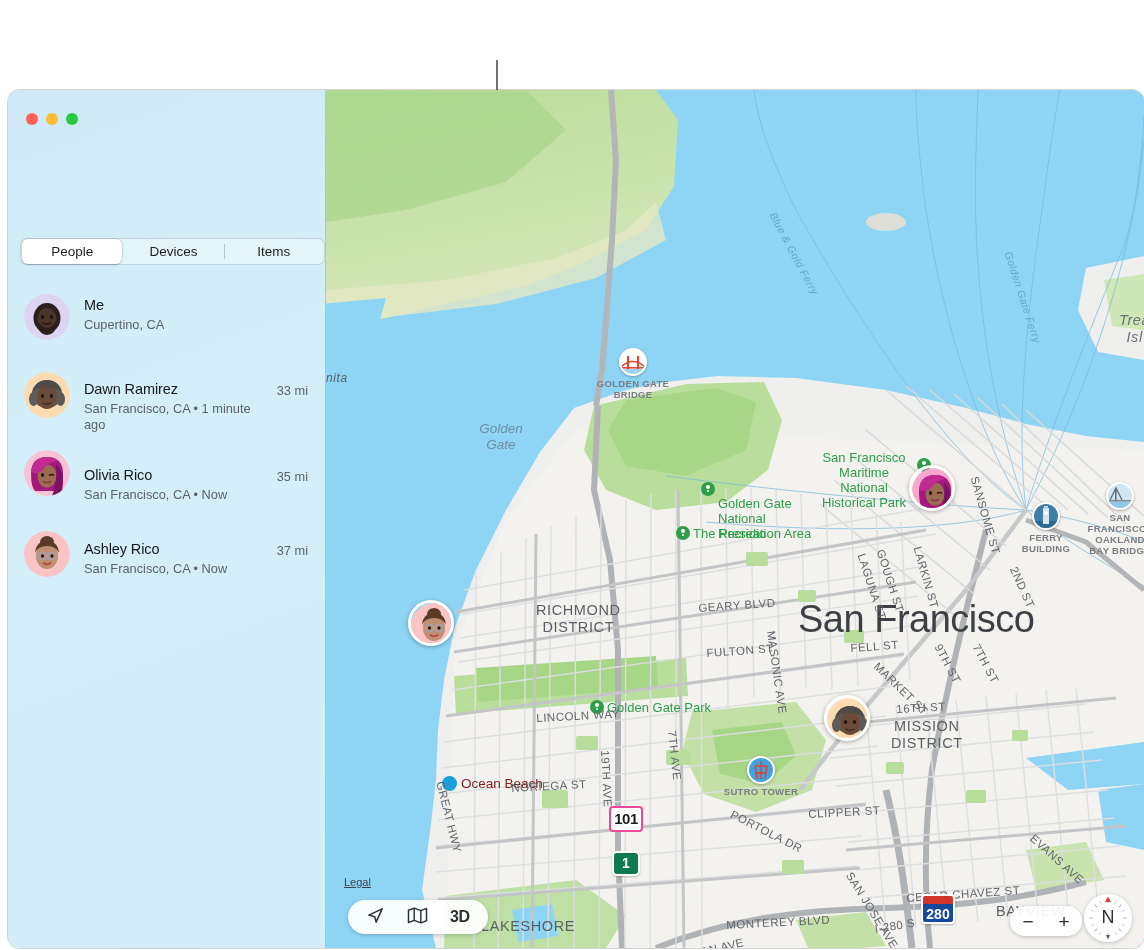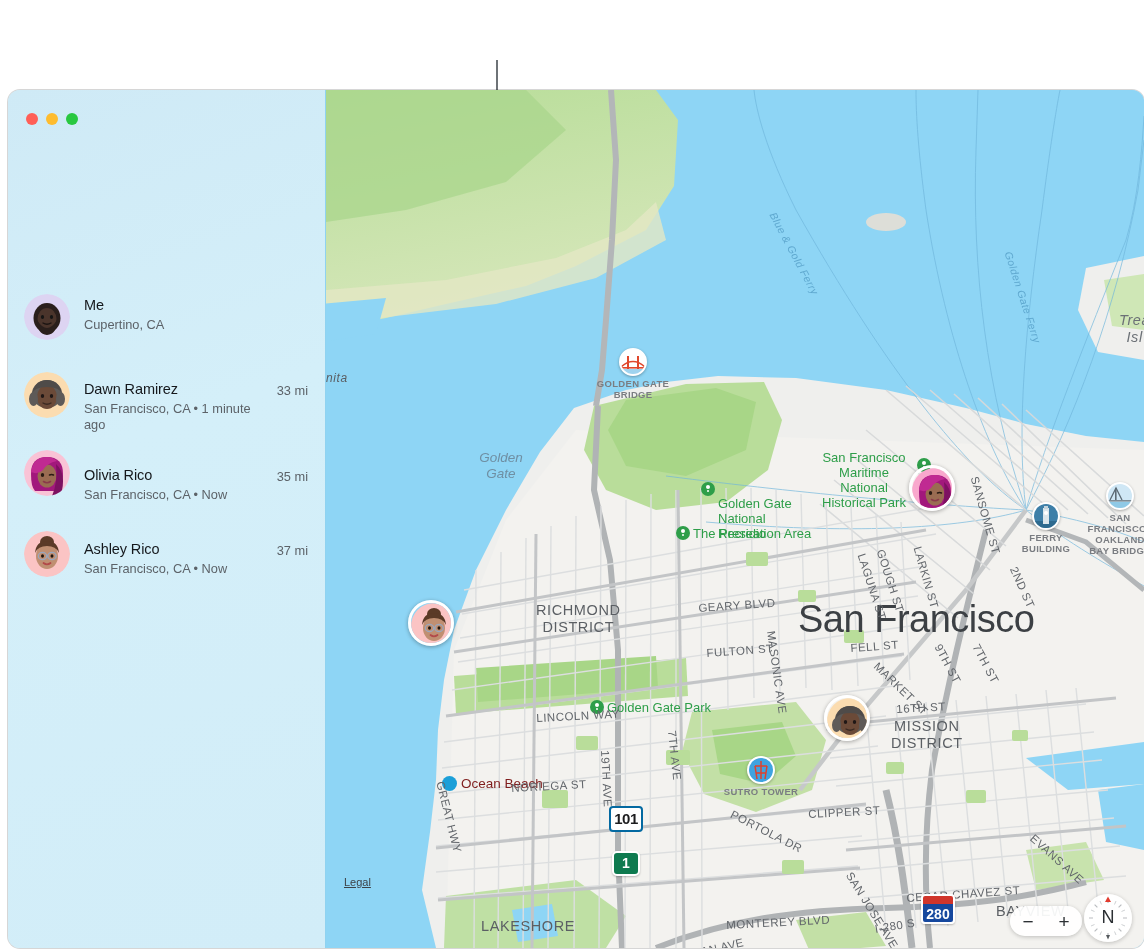--- a/index.html
+++ b/index.html
@@ -121,21 +121,21 @@
     box-shadow: 0 4px 0 -1px #fff;
   }
   .beachicon {
     display: inline-block; width: 15px; height: 15px; border-radius: 50%;
     background: #1b9fd8; vertical-align: -3px; margin-right: 4px;
   }
 
   
   .shield-us {
     position: absolute; width: 34px; height: 26px; border-radius: 4px;
-    background: #ffffff; border: 2px solid #0369a1;
+    background: #ffffff; border: 2px solid #ec4899;
     font-size: 15px; font-weight: bold; color: #1d1d1f;
     text-align: center; line-height: 22px; letter-spacing: -0.5px;
   }
   .shield-ca {
     position: absolute; width: 28px; height: 25px; border-radius: 5px;
     background: #0e7a4f; border: 2px solid #ffffff;
     color: #ffffff; font-size: 14px; font-weight: bold;
     text-align: center; line-height: 21px;
     box-shadow: 0 1px 2px rgba(0,0,0,0.25);
   }
@@ -194,20 +194,31 @@
   <div class="window">
 
     <div class="sidebar">
 
       <div class="traffic">
         <div class="dot r"></div>
         <div class="dot y"></div>
         <div class="dot g"></div>
       </div>
 
+      <div class="tabbar">
+        <div class="tab active">
+          <span>People</span>
+        </div>
+        <div class="tab">
+          <span>Devices</span>
+        </div>
+        <div class="tab sep">
+          <span>Items</span>
+        </div>
+      </div>
 
       <div class="list">
 
         <div class="row">
           <div class="avatar" style="top:8px;">
             <svg viewBox="0 0 46 46" width="46" height="46">
               <circle cx="23" cy="23" r="23" fill="#ddd4f2"></circle>
               <ellipse cx="23" cy="24" rx="13.5" ry="15" fill="#2a1f1c"></ellipse>
               <ellipse cx="23" cy="25" rx="9.5" ry="11" fill="#4a342b"></ellipse>
               <path d="M13 26 q10 16 20 0 q0 14 -10 15 q-10 -1 -10 -15z" fill="#2a1f1c"></path>
@@ -444,21 +455,21 @@
           <rect x="340" y="660" width="24" height="15" rx="2"></rect>
           <rect x="216" y="700" width="26" height="18" rx="2"></rect>
           <rect x="560" y="672" width="18" height="12" rx="2"></rect>
           <rect x="640" y="700" width="20" height="13" rx="2"></rect>
           <rect x="686" y="640" width="16" height="11" rx="2"></rect>
           <rect x="250" y="646" width="22" height="14" rx="2"></rect>
           <rect x="456" y="770" width="22" height="14" rx="2"></rect>
         </g>
       </svg>
 
-      <div class="lbl lbl-water" style="left:140px; top:360px; width:70px;">Golden
+      <div class="lbl lbl-water" style="left:140px; top:331px; width:70px;">Golden
 Gate</div>
       <div class="lbl lbl-nbhd" style="left:0px; top:280px; font-style:italic; font-size:12px;">nita</div>
       <div class="lbl lbl-nbhd" style="left:793px; top:222px; font-style:italic; color:#6b7076;">Trea
 Isl</div>
 
       <div class="lbl lbl-city" style="left:472px; top:508px;">San Francisco</div>
 
       <div class="lbl lbl-nbhd" style="left:210px; top:512px;">RICHMOND
 DISTRICT</div>
       <div class="lbl lbl-nbhd" style="left:565px; top:628px;">MISSION
@@ -625,20 +636,34 @@
           <ellipse cx="9.5" cy="27" rx="4.5" ry="7" fill="#5e5a58"></ellipse>
           <ellipse cx="36.5" cy="27" rx="4.5" ry="7" fill="#5e5a58"></ellipse>
           <ellipse cx="18.5" cy="24" rx="1.7" ry="2" fill="#201816"></ellipse>
           <ellipse cx="27.5" cy="24" rx="1.7" ry="2" fill="#201816"></ellipse>
           <path d="M19 31 q4 2.5 8 0" stroke="#3c2a22" stroke-width="1.4" fill="none" stroke-linecap="round"></path>
         </svg>
       </div>
 
       <a class="legal" href="#">Legal</a>
 
+      <div class="ctl-pill">
+        <span>
+          <svg viewBox="0 0 20 20" width="19" height="19">
+            <path d="M17,3 L3,9.6 L9.2,11.2 L10.6,17 Z" fill="none" stroke="#2c3034" stroke-width="1.6" stroke-linejoin="round"></path>
+          </svg>
+        </span>
+        <span>
+          <svg viewBox="0 0 22 20" width="21" height="19">
+            <path d="M1.5,4.5 L7.5,2.2 L14.5,4.8 L20.5,2.5 L20.5,15.5 L14.5,17.8 L7.5,15.2 L1.5,17.5 Z" fill="none" stroke="#2c3034" stroke-width="1.5" stroke-linejoin="round"></path>
+            <path d="M7.5,2.2 L7.5,15.2 M14.5,4.8 L14.5,17.8" stroke="#2c3034" stroke-width="1.5"></path>
+          </svg>
+        </span>
+        <span class="ctl-3d">3D</span>
+      </div>
 
       <div class="zoom-pill">
         <span class="zbtn">−</span>
         <span class="zbtn">+</span>
       </div>
 
       <div class="compass">
         <svg viewBox="0 0 48 48" width="48" height="48" style="position:absolute;left:0;top:0;">
           <g stroke="#b9bcbf" stroke-width="1.2">
             <path d="M24,5 L24,9"></path>

